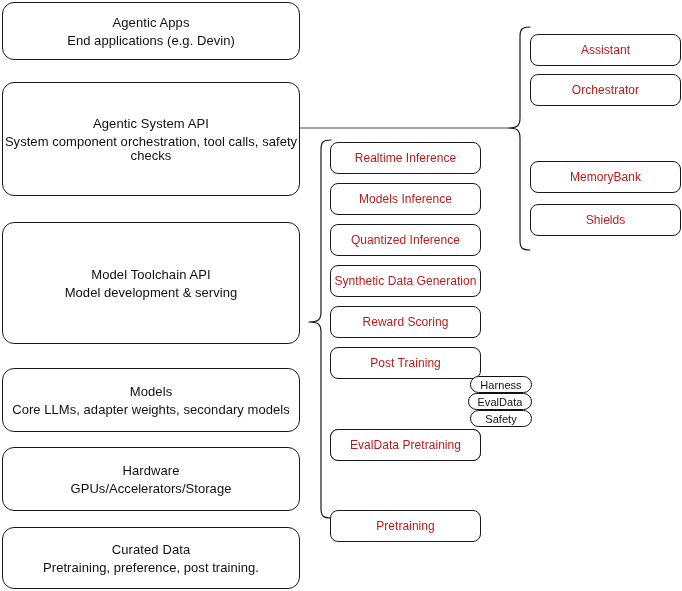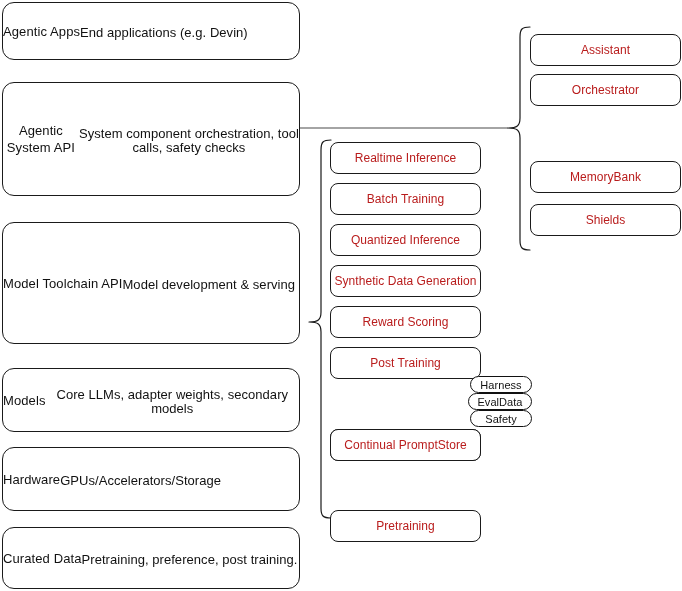--- a/index.html
+++ b/index.html
@@ -21,22 +21,23 @@
   }
 
   
   .layer {
     position: absolute;
     box-sizing: border-box;
     border: 1.1px solid #1a1a1a;
     border-radius: 12px;
     background: #ffffff;
     display: flex;
-    flex-direction: row;
+    flex-direction: column;
     align-items: center;
+    justify-content: center;
     text-align: center;
   }
   .layer .layer-title {
     font-size: 13px;
     line-height: 17px;
     color: #111;
     letter-spacing: 0.1px;
   }
   .layer .layer-sub {
     font-size: 13px;
@@ -154,33 +155,33 @@
     <div class="layer-sub">GPUs/Accelerators/Storage</div>
   </div>
 
   <div class="layer" style="left:2px;top:527px;width:298px;height:62px;">
     <div class="layer-title">Curated Data</div>
     <div class="layer-sub">Pretraining, preference, post training.</div>
   </div>
 
   <div class="node" style="left:330px;top:142px;width:151px;height:32px;">Realtime Inference</div>
 
-  <div class="node" style="left:330px;top:183px;width:151px;height:32px;">Batch Training</div>
+  <div class="node" style="left:330px;top:183px;width:151px;height:32px;">Models Inference</div>
 
   <div class="node" style="left:330px;top:224px;width:151px;height:32px;">Quantized Inference</div>
 
   <div class="node" style="left:330px;top:265px;width:151px;height:32px;">Synthetic Data Generation</div>
 
   <div class="node" style="left:330px;top:306px;width:151px;height:32px;">Reward Scoring</div>
 
   <div class="node" style="left:330px;top:347px;width:151px;height:32px;">Post Training</div>
 
   <div class="node" style="left:330px;top:388px;width:151px;height:32px;margin-top:41px;">Evals</div>
 
-  <div class="node" style="left:330px;top:429px;width:151px;height:32px;">Continual PromptStore</div>
+  <div class="node" style="left:330px;top:429px;width:151px;height:32px;">EvalData Pretraining</div>
 
   <div class="node" style="left:330px;top:470px;width:151px;height:32px;margin-top:40px;">Pretraining</div>
 
   <div class="pill" style="left:470px;top:376px;width:62px;height:17px;z-index:5;">Harness</div>
 
   <div class="pill" style="left:468px;top:393px;width:64px;height:17px;z-index:6;text-align:right;">EvalData</div>
 
   <div class="pill" style="left:470px;top:410px;width:62px;height:17px;z-index:7;">Safety</div>
 
   <div class="node" style="left:530px;top:34px;width:151px;height:32px;">Assistant</div>

